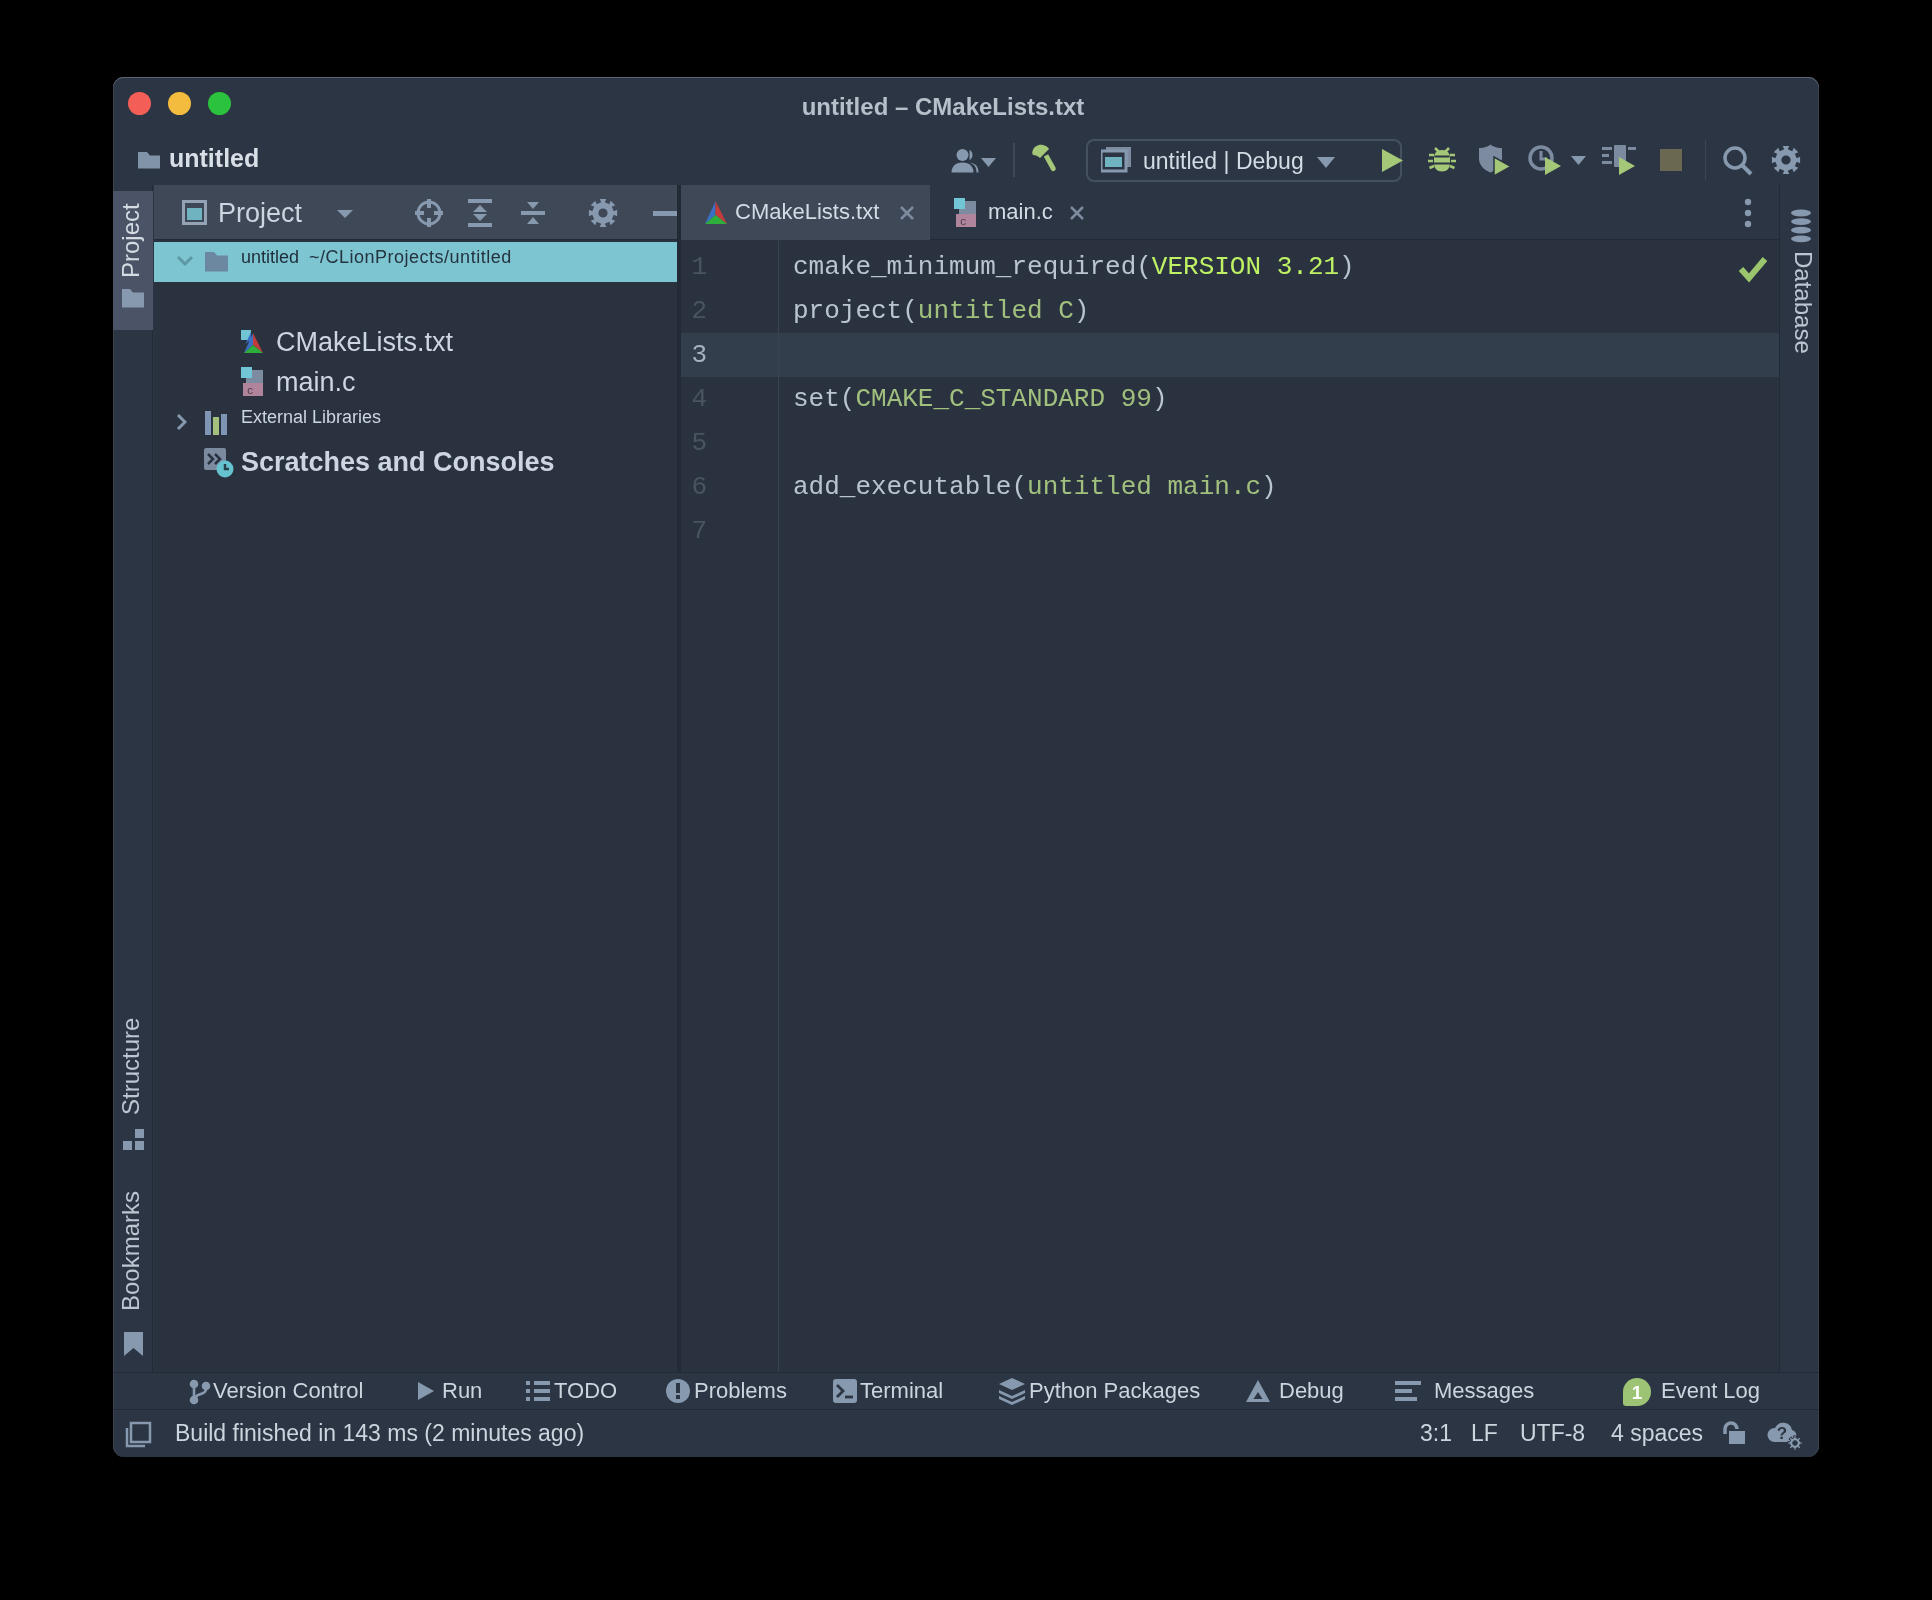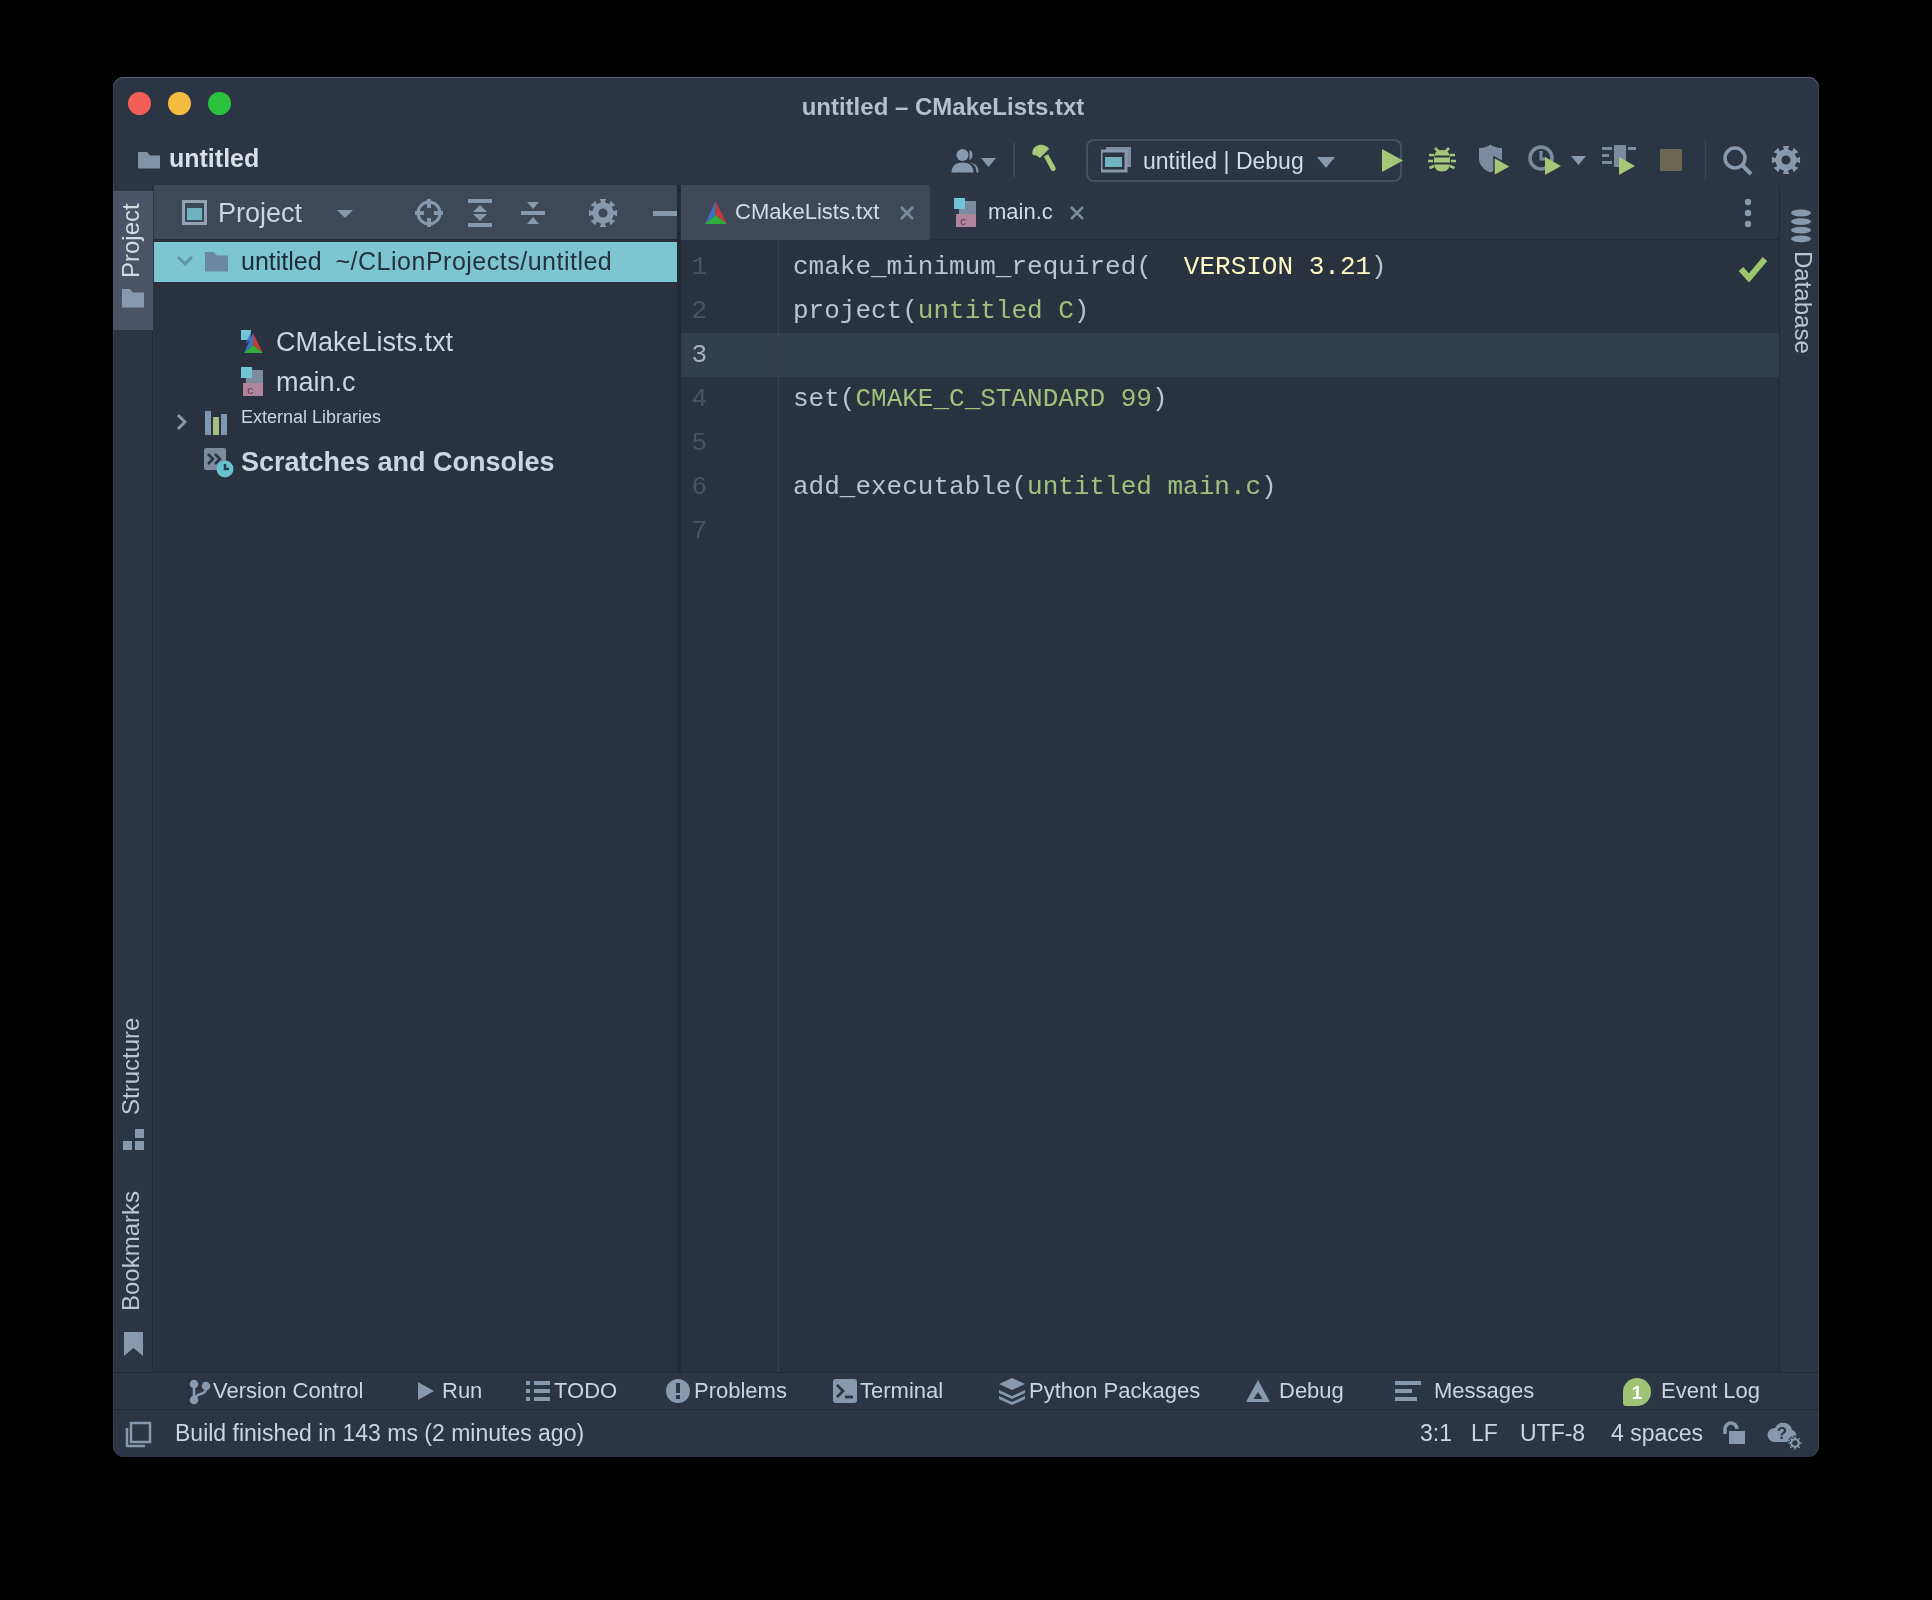--- a/index.html
+++ b/index.html
@@ -163,21 +163,21 @@
       </svg>
     </div>
 
     <div class="abs" style="left:0;top:57px;width:523px;height:40px;background:#7dc5d0;">
       <svg class="abs" style="left:22px;top:13px;" width="18" height="11" viewBox="0 0 18 11">
         <path d="M2 2 l7 7 l7 -7" fill="none" stroke="#5d99a5" stroke-width="3"></path>
       </svg>
       <svg class="abs" style="left:50px;top:8px;" width="25" height="23" viewBox="0 0 25 23">
         <path d="M1 2 h9 l3 3.5 h11 v16 H1 z" fill="#6c87a0"></path>
       </svg>
-      <div class="abs" style="left:87px;top:5px;font-size:25px;color:#1e2c39;">untitled&nbsp;&nbsp;<span style="color:#24333f;letter-spacing:0.5px;">~/CLionProjects/untitled</span></div>
+      <div class="abs" style="left:87px;top:5px;font-size:18px;color:#1e2c39;">untitled&nbsp;&nbsp;<span style="color:#24333f;letter-spacing:0.5px;">~/CLionProjects/untitled</span></div>
     </div>
     <div class="abs" style="left:0;top:137px;width:523px;height:40px;">
       <svg class="abs" style="left:85px;top:6px;" width="27" height="27" viewBox="0 0 27 27">
         <path d="M14 5 L5 25 L14 17 Z" fill="#3b6fc4"></path>
         <path d="M14 5 L24 25 L14 17 Z" fill="#c43b3b"></path>
         <path d="M5 25 L24 25 L14 17 Z" fill="#2eae3c"></path>
         <rect x="2" y="2" width="10" height="10" fill="#72c5d4"></rect>
         <path d="M12 4 L6.5 16 L12 11.5 Z" fill="#3b6fc4"></path>
       </svg>
       <div class="abs ui" style="left:122px;top:5px;font-size:27px;">CMakeLists.txt</div>
@@ -245,21 +245,21 @@
     </div>
 
     <div class="abs" style="left:0;top:56px;width:1098px;height:1131px;background:#2a323f;font-family:'Liberation Mono',monospace;font-size:26px;">
 
       <div class="abs" style="left:0;top:92px;width:1098px;height:44px;background:#333e4d;"></div>
 
       <div class="abs" style="left:97px;top:0;width:1px;height:1131px;background:#39434f;"></div>
 
       <div class="abs" style="left:0;top:4px;width:26px;text-align:right;line-height:44px;color:#49545f;">1<br>2<br><span style="color:#a7b2bf;">3</span><br>4<br>5<br>6<br>7</div>
 
-      <div class="abs" style="left:112px;top:4px;line-height:44px;color:#bac4d0;white-space:pre;">cmake_minimum_required(<span style="color:#fef9c3;margin-left:32px;">VERSION 3.21</span>)
+      <div class="abs" style="left:112px;top:4px;line-height:44px;color:#bac4d0;white-space:pre;">cmake_minimum_required(<span style="color:#bef264;">VERSION 3.21</span>)
 project(<span style="color:#a1c07e;">untitled C</span>)
 
 set(<span style="color:#a1c07e;">CMAKE_C_STANDARD 99</span>)
 
 add_executable(<span style="color:#a1c07e;">untitled main.c</span>)</div>
 
       <svg class="abs" style="left:1056px;top:14px;" width="32" height="28" viewBox="0 0 32 28">
         <path d="M4 14 L12 23 L28 4" fill="none" stroke="#9cc66d" stroke-width="6"></path>
       </svg>
     </div>

